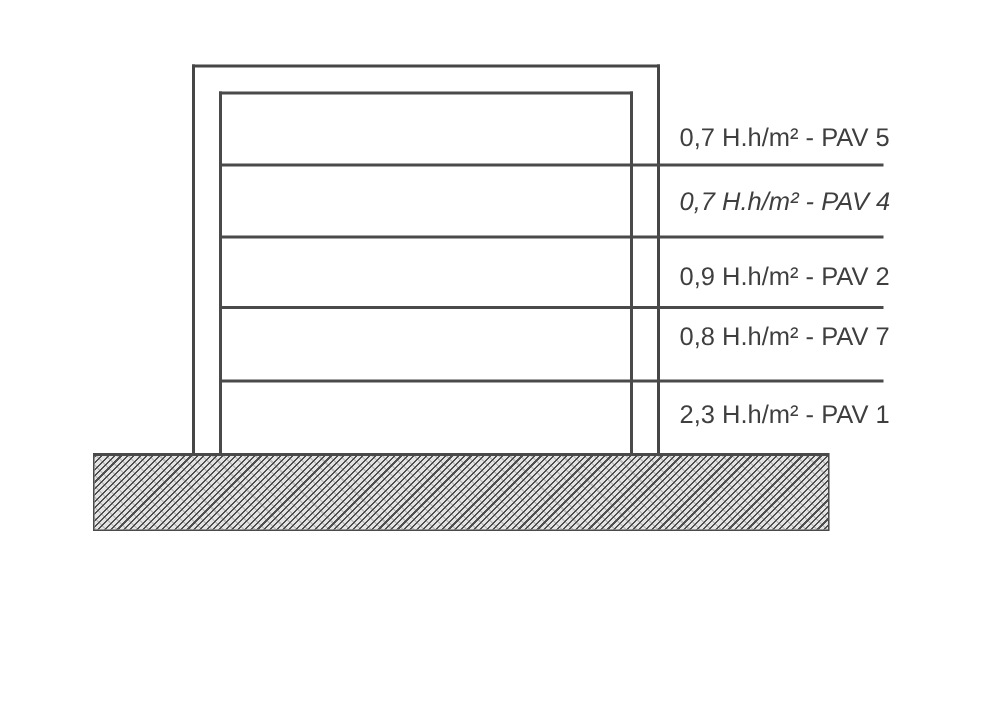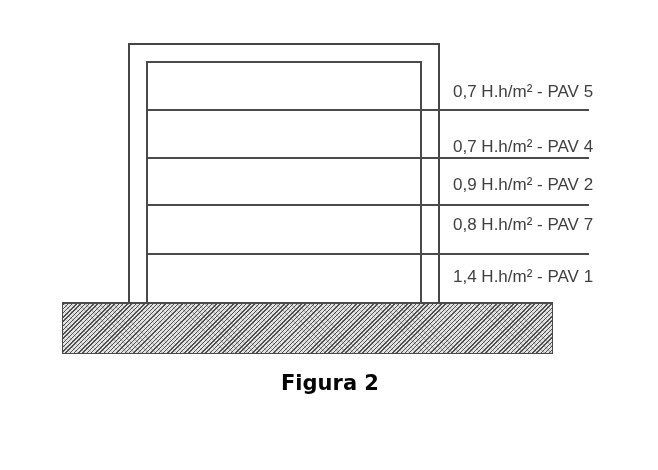--- a/index.html
+++ b/index.html
@@ -44,21 +44,21 @@
   
   .floor-label {
     position: absolute;
     left: 453px;
     font-size: 17px;
     line-height: 18px;
     color: #3f3f3f;
     white-space: nowrap;
   }
   .floor-label.l5 { top: 83px; }
-  .floor-label.l4 { top: 138px; }
+  .floor-label.l4 { top: 126px; font-style: italic; }
   .floor-label.l3 { top: 176px; }
   .floor-label.l2 { top: 216px; }
   .floor-label.l1 { top: 268px; }
   
   .ground {
     position: absolute;
     left: 62px; top: 302px;
     width: 491px; height: 52px;
     border: 1px solid #4a4a4a;
     border-top-width: 2px;
@@ -88,19 +88,18 @@
 
   <div class="floor-line f1"></div>
   <div class="floor-line f2"></div>
   <div class="floor-line f3"></div>
   <div class="floor-line f4"></div>
 
   <div class="floor-label l5">0,7 H.h/m² - PAV 5</div>
   <div class="floor-label l4">0,7 H.h/m² - PAV 4</div>
   <div class="floor-label l3">0,9 H.h/m² - PAV 2</div>
   <div class="floor-label l2">0,8 H.h/m² - PAV 7</div>
-  <div class="floor-label l1">1,4 H.h/m² - PAV 1</div>
+  <div class="floor-label l1">2,3 H.h/m² - PAV 1</div>
 
   <div class="ground"></div>
 
-  <div class="caption">Figura 2</div>
 
 </div>
 
 </body></html>

